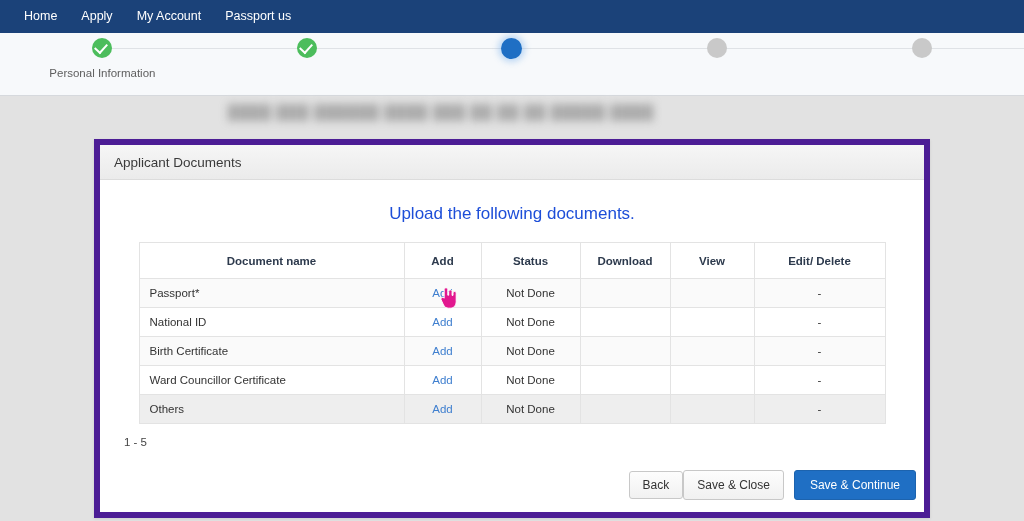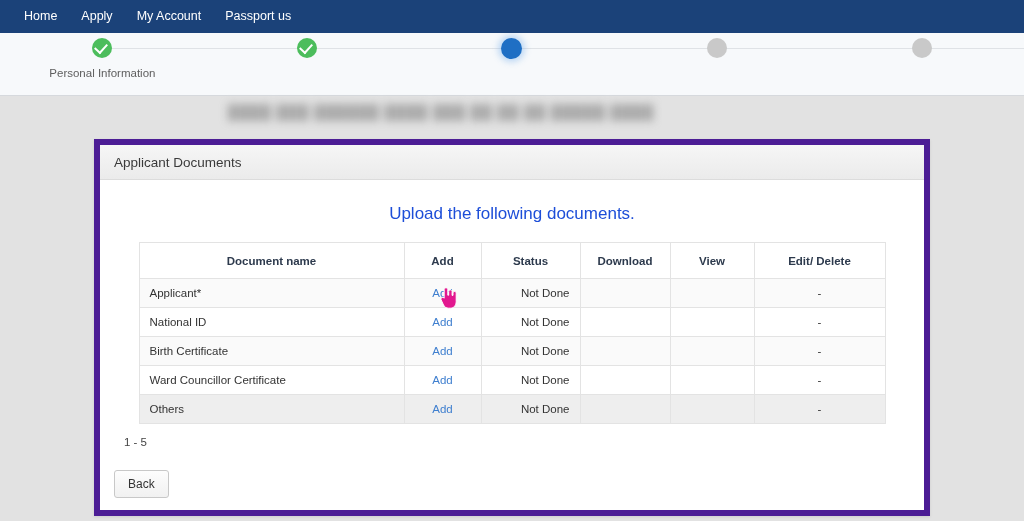--- a/index.html
+++ b/index.html
@@ -192,21 +192,21 @@
   table.docs th.col-view { width: 84px; }
   table.docs th.col-edit { width: 131px; }
 
   table.docs td { color: #333333; }
   table.docs tbody tr:nth-child(odd) { background: #fafafa; }
   table.docs tbody tr:nth-child(even) { background: #ffffff; }
   table.docs tbody tr:last-child { background: #eeeeee; }
 
   td.c-name { text-align: left; }
   td.c-add { text-align: center; position: relative; }
-  td.c-status { text-align: right; }
+  td.c-status { text-align: center; }
   td.c-download, td.c-view { text-align: center; }
   td.c-edit { text-align: center; color: #555; }
 
   .add-link {
     color: #3f7fcf;
     cursor: pointer;
   }
   .req-star { color: #333; }
 
   
@@ -223,21 +223,21 @@
 
   
   .pager {
     margin: 12px 0 0 14px;
     font-size: 11.5px;
     color: #444;
   }
   .card-footer {
     display: flex;
     align-items: center;
-    justify-content: flex-start;
+    justify-content: flex-end;
     padding: 8px 8px 12px 14px;
   }
   .btn {
     font-size: 12px;
     border-radius: 3px;
     padding: 6px 13px;
     cursor: pointer;
     box-sizing: border-box;
     white-space: nowrap;
   }
@@ -322,21 +322,21 @@
             <th class="col-add">Add</th>
             <th class="col-status">Status</th>
             <th class="col-download">Download</th>
             <th class="col-view">View</th>
             <th class="col-edit">Edit/ Delete</th>
           </tr>
         </thead>
         <tbody>
 
           <tr>
-            <td class="c-name"><span>Applicant</span><span class="req-star">*</span></td>
+            <td class="c-name"><span>Passport</span><span class="req-star">*</span></td>
             <td class="c-add">
               <span class="add-link">Add</span>
               <svg class="cursor-hand" viewBox="0 0 17 22">
                 <path d="M4.2 9.5V2.6c0-1 .8-1.8 1.8-1.8s1.8.8 1.8 1.8v5.6h.9V4.5c0-.9.8-1.6 1.7-1.6s1.7.7 1.7 1.6v3.9h.9V6.1c0-.9.7-1.6 1.6-1.6s1.6.7 1.6 1.6v8.6c0 3.6-2.4 6.5-5.9 6.5H8.6c-2.4 0-4.1-1.3-5.1-3.2L1.2 13c-.5-.9-.2-1.9.7-2.4.8-.4 1.7-.2 2.2.6z" fill="#e2188f" stroke="#ffffff" stroke-width="1"></path>
               </svg>
             </td>
             <td class="c-status">Not Done</td>
             <td class="c-download"></td>
             <td class="c-view"></td>
             <td class="c-edit">-</td>
@@ -379,16 +379,20 @@
           </tr>
 
         </tbody>
       </table>
 
       <div class="pager">1 - 5</div>
     </div>
 
     <div class="card-footer">
       <button class="btn btn-light">Back</button>
+      <div class="footer-right">
+        <button class="btn btn-light">Save &amp; Close</button>
+        <button class="btn btn-primary">Save &amp; Continue</button>
+      </div>
     </div>
 
   </div>
 </div>
 
 </body></html>

